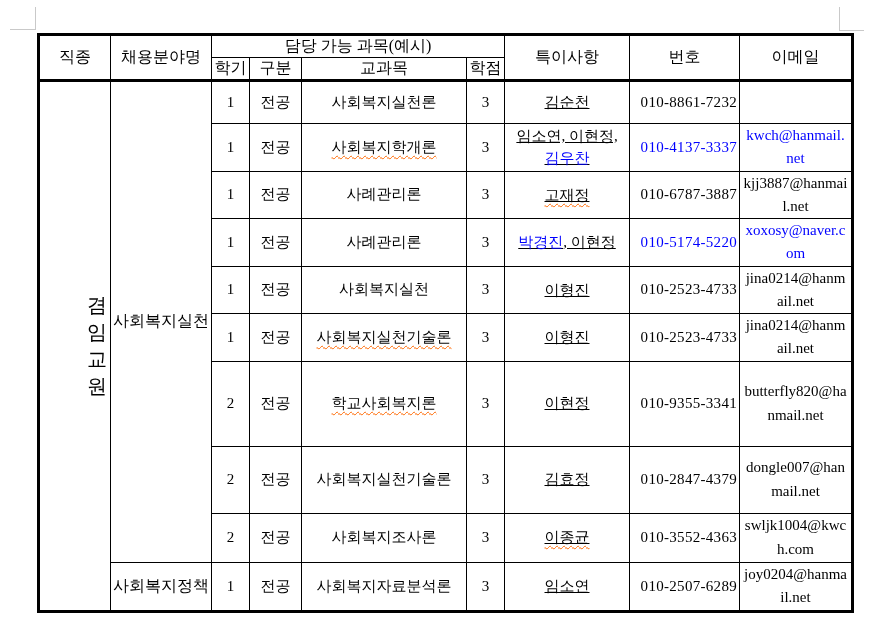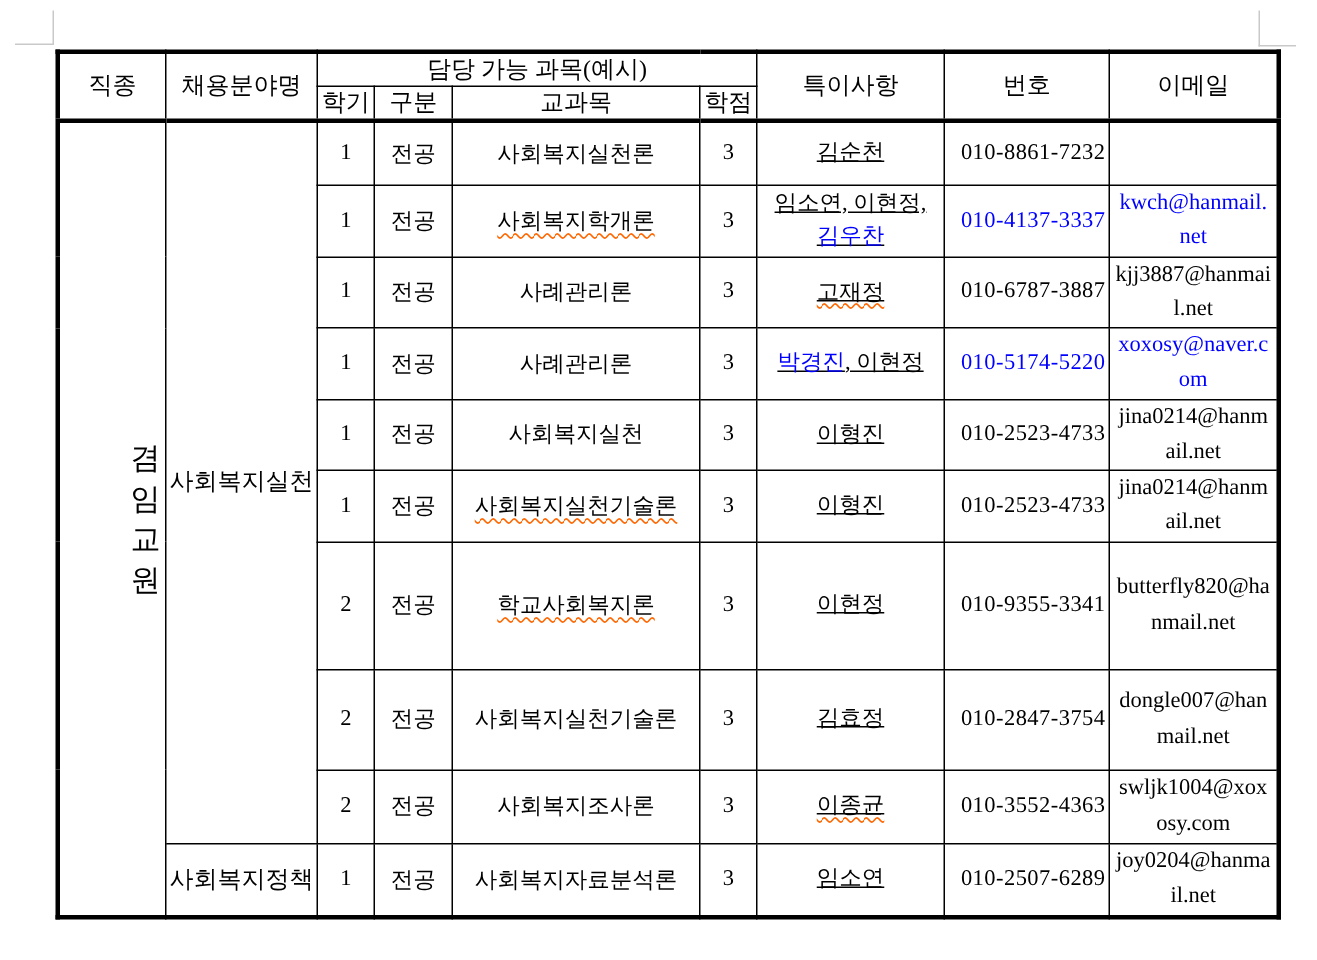--- a/index.html
+++ b/index.html
@@ -151,31 +151,31 @@
       <td class="notes"><span>이현정</span></td>
       <td class="phone">010-9355-3341</td>
       <td class="email">butterfly820@hanmail.net</td>
     </tr>
     <tr class="h67">
       <td>2</td>
       <td>전공</td>
       <td class="course"><span>사회복지실천기술론</span></td>
       <td>3</td>
       <td class="notes"><span>김효정</span></td>
-      <td class="phone">010-2847-3754</td>
+      <td class="phone">010-2847-4379</td>
       <td class="email">dongle007@hanmail.net</td>
     </tr>
     <tr class="h49">
       <td>2</td>
       <td>전공</td>
       <td class="course"><span>사회복지조사론</span></td>
       <td>3</td>
       <td class="notes"><span class="sq">이종균</span></td>
       <td class="phone">010-3552-4363</td>
-      <td class="email">swljk1004@xoxosy.com</td>
+      <td class="email">swljk1004@kwch.com</td>
     </tr>
     <tr class="h49">
       <td class="field">사회복지정책</td>
       <td>1</td>
       <td>전공</td>
       <td class="course"><span>사회복지자료분석론</span></td>
       <td>3</td>
       <td class="notes"><span>임소연</span></td>
       <td class="phone">010-2507-6289</td>
       <td class="email">joy0204@hanmail.net</td>

